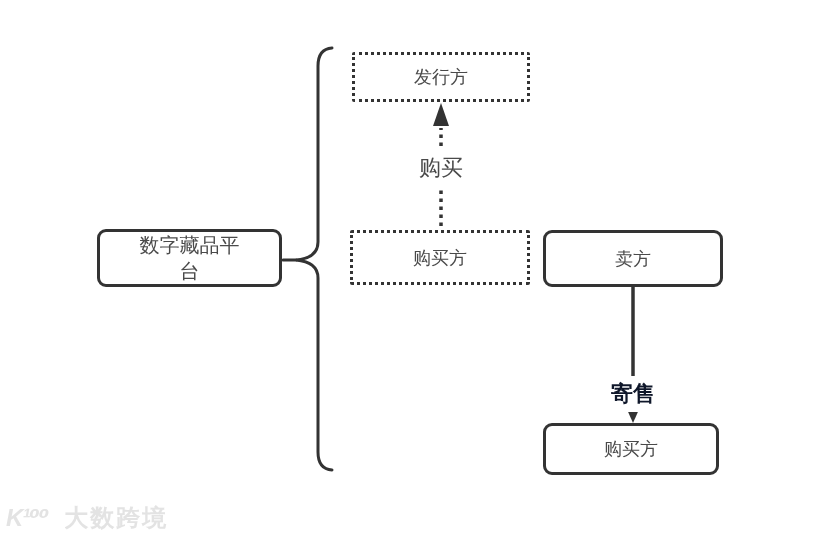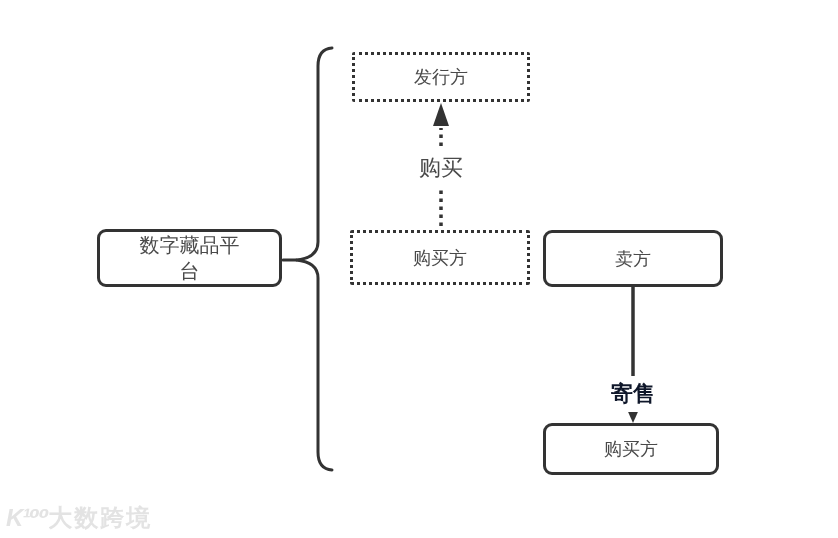--- a/index.html
+++ b/index.html
@@ -65,21 +65,21 @@
     padding: 3px 5px;
     white-space: nowrap;
   }
   .edge-label--purchase { left: 441px; top: 168px; }
   .edge-label--consignment { left: 633px; top: 352px; font-weight: 700; color: #0f172a; margin-top: 42px; }
   .watermark {
     position: absolute;
     left: 6px; top: 502px;
     display: flex;
     align-items: center;
-    gap: 0;
+    gap: 16px;
     color: var(--watermark);
     user-select: none;
   }
   .watermark__logo {
     font-size: 24px;
     font-weight: 700;
     font-style: italic;
     letter-spacing: -1px;
   }
   .watermark__text {

